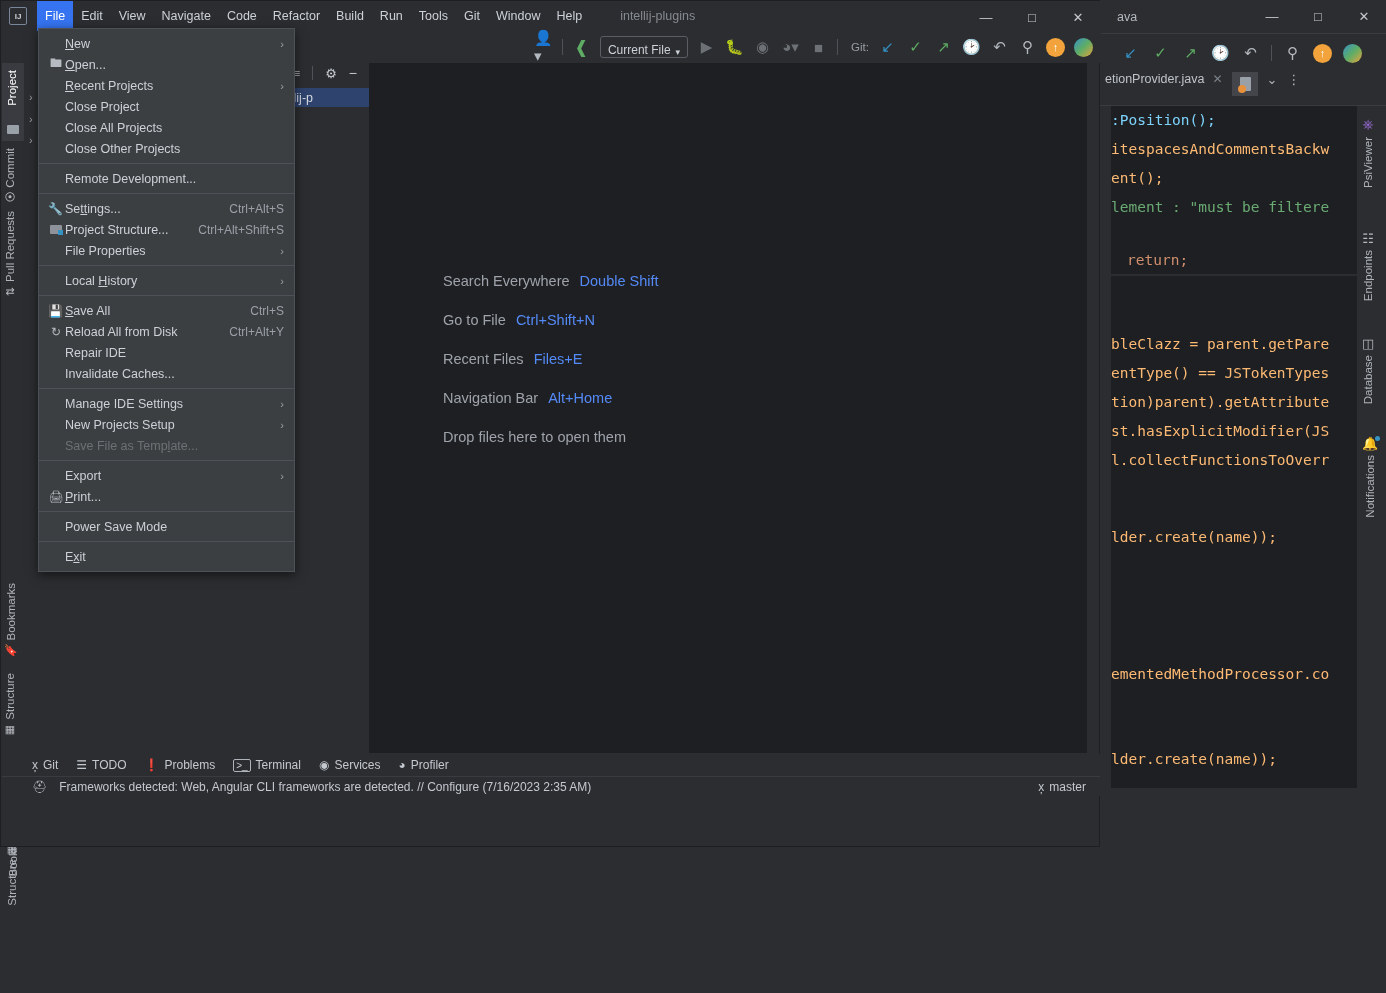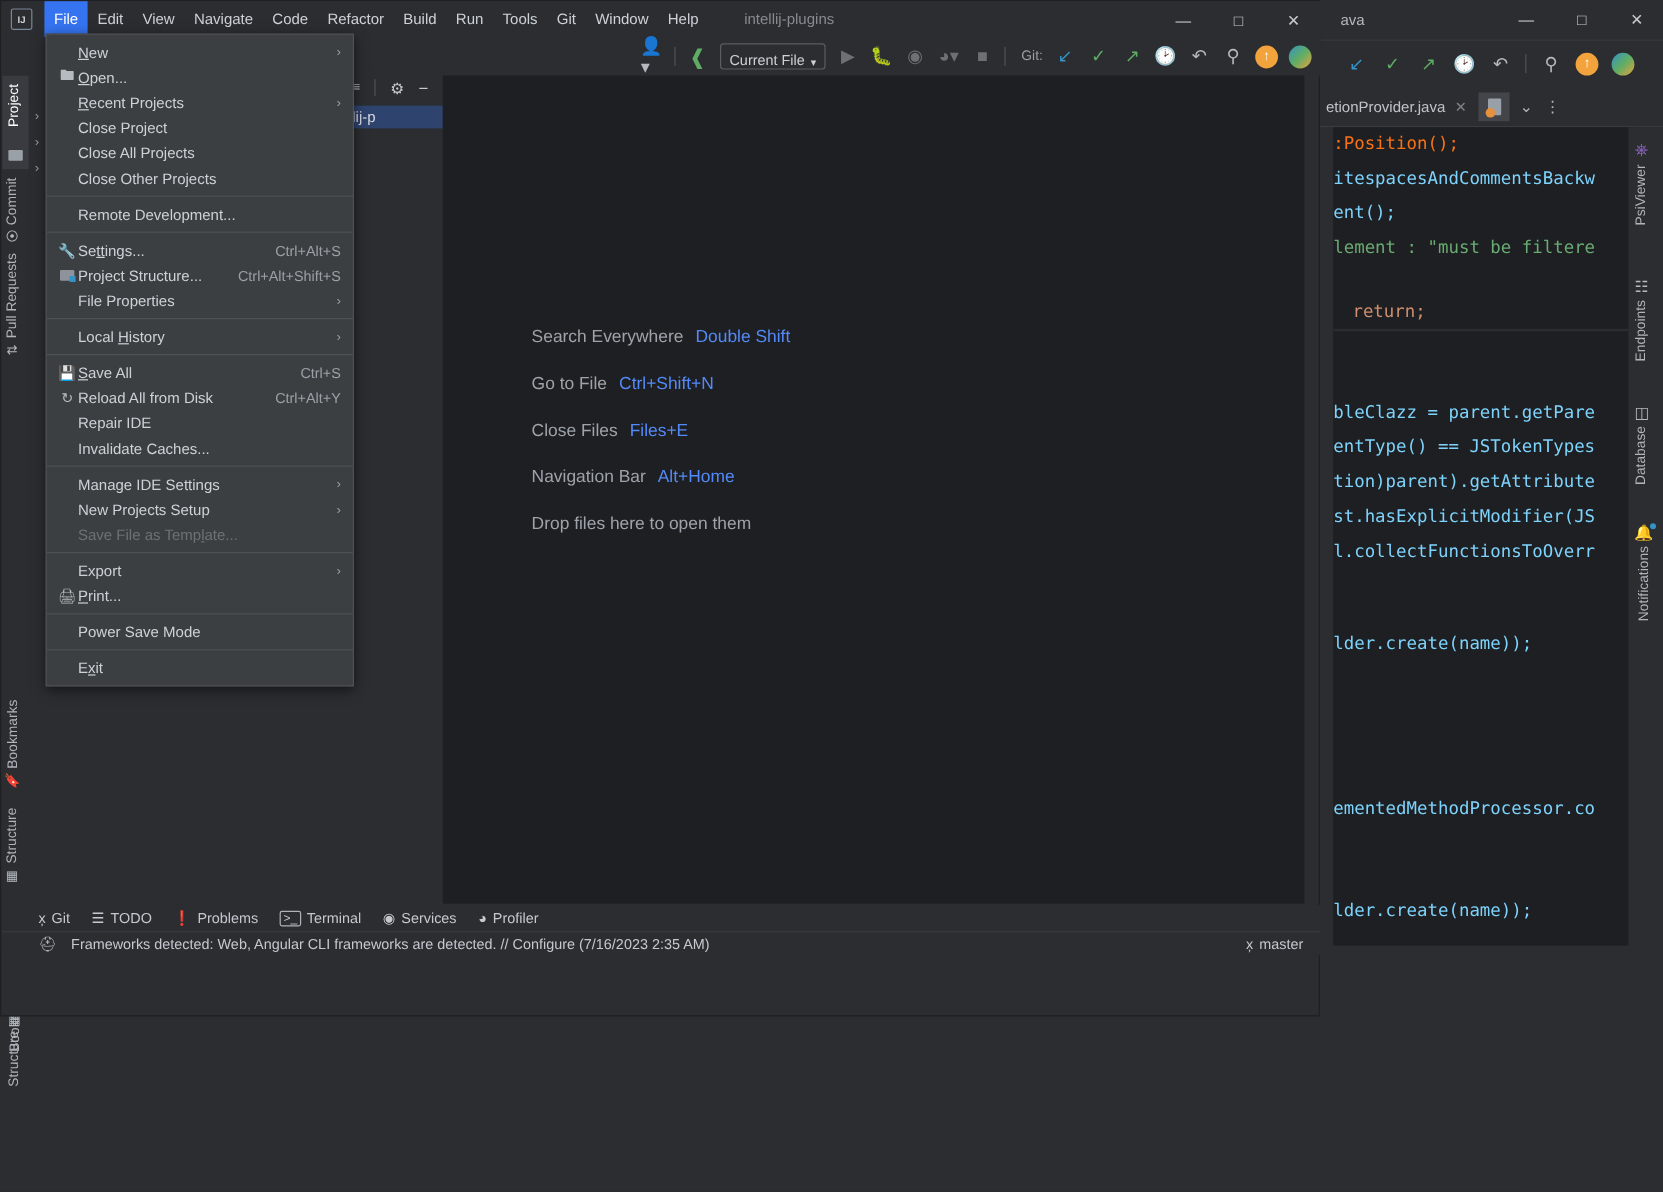--- a/index.html
+++ b/index.html
@@ -44,35 +44,35 @@
   #rear-toolbar {
     left: 0; top: 34px; width: 288px; height: 38px;
     display: flex; align-items: center; gap: 11px;
     padding-left: 22px;
     background: #2b2d30;
   }
   .tb-ico { width: 19px; height: 19px; display:flex; align-items:center; justify-content:center; font-size:15px; }
   #rear-tabbar {
     left: 0; top: 72px; width: 288px; height: 34px;
     background: #2b2d30;
-    display: flex; align-items: center;
+    display: flex; align-items: flex-start;
     border-bottom: 1px solid #393b40;
   }
   #rear-tab-name { font-size: 12.5px; color: #bfc3c9; margin-left: 6px; }
   #rear-editor {
     left: 12px; top: 106px; width: 258px; height: 840px;
     background: #1e1f22;
     overflow: hidden;
   }
   .rear-code-line {
     position: absolute;
     font-family: "DejaVu Sans Mono", monospace;
     font-size: 14.5px;
     white-space: pre;
-    color: #7dd3fc;
+    color: #fdba74;
     left: 0;
   }
   .kw { color: #cf8e6d; }
   .str { color: #6aab73; }
   #rear-right-strip {
     left: 258px; top: 106px; width: 30px; height: 887px;
     background: #2b2d30;
   }
   .strip-item { display: flex; flex-direction: column; align-items: center; }
   .strip-lbl { font-size: 11.5px; color: #b0b4bb; }
@@ -231,21 +231,21 @@
       <span style="margin-left:10px;width:26px;height:24px;background:#43454a;display:inline-flex;align-items:center;justify-content:center">
         <span style="width:11px;height:14px;background:#9aa0a8;border-radius:1px;display:inline-block;position:relative">
           <span style="position:absolute;left:-2px;bottom:-2px;width:8px;height:8px;background:#e8913d;border-radius:50%"></span>
         </span>
       </span>
       <span style="margin-left:8px;color:#b4b8bf;font-size:13px">⌄</span>
       <span style="margin-left:10px;color:#b4b8bf;font-size:13px">⋮</span>
     </div>
 
     <div class="abs" id="rear-editor">
-      <div class="rear-code-line" style="top:6px;color:#f97316">:Position();</div>
+      <div class="rear-code-line" style="top:6px;color:#7dd3fc">:Position();</div>
       <div class="rear-code-line" style="top:35px">itespacesAndCommentsBackw</div>
       <div class="rear-code-line" style="top:64px">ent();</div>
       <div class="rear-code-line str" style="top:93px">lement : "must be filtere</div>
       <div class="rear-code-line kw" style="top:146px;left:16px">return;</div>
       <div class="rear-code-line" style="top:230px">bleClazz = parent.getPare</div>
       <div class="rear-code-line" style="top:259px">entType() == JSTokenTypes</div>
       <div class="rear-code-line" style="top:288px">tion)parent).getAttribute</div>
       <div class="rear-code-line" style="top:317px">st.hasExplicitModifier(JS</div>
       <div class="rear-code-line" style="top:346px">l.collectFunctionsToOverr</div>
       <div class="rear-code-line" style="top:423px">lder.create(name));</div>
@@ -383,21 +383,21 @@
       <div id="shortcut-list">
         <div class="sc-row">
           <span class="sc-label">Search Everywhere</span>
           <span class="sc-key">Double Shift</span>
         </div>
         <div class="sc-row">
           <span class="sc-label">Go to File</span>
           <span class="sc-key">Ctrl+Shift+N</span>
         </div>
         <div class="sc-row">
-          <span class="sc-label">Close Files</span>
+          <span class="sc-label">Recent Files</span>
           <span class="sc-key">Files+E</span>
         </div>
         <div class="sc-row">
           <span class="sc-label">Navigation Bar</span>
           <span class="sc-key">Alt+Home</span>
         </div>
         <div class="sc-row">
           <span class="sc-label">Drop files here to open them</span>
         </div>
       </div>

